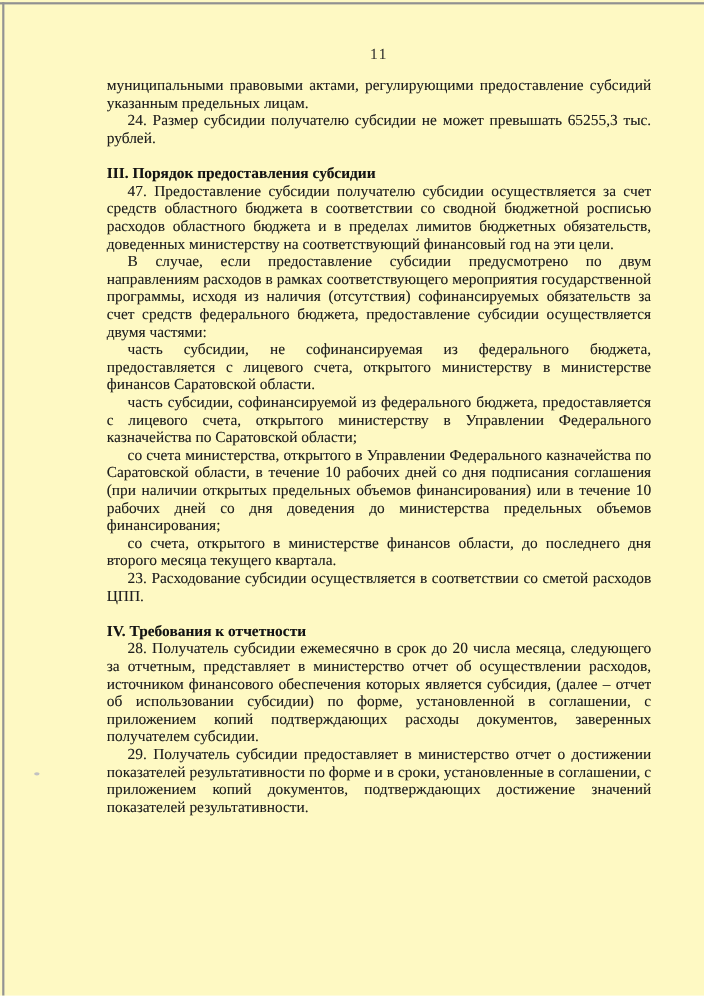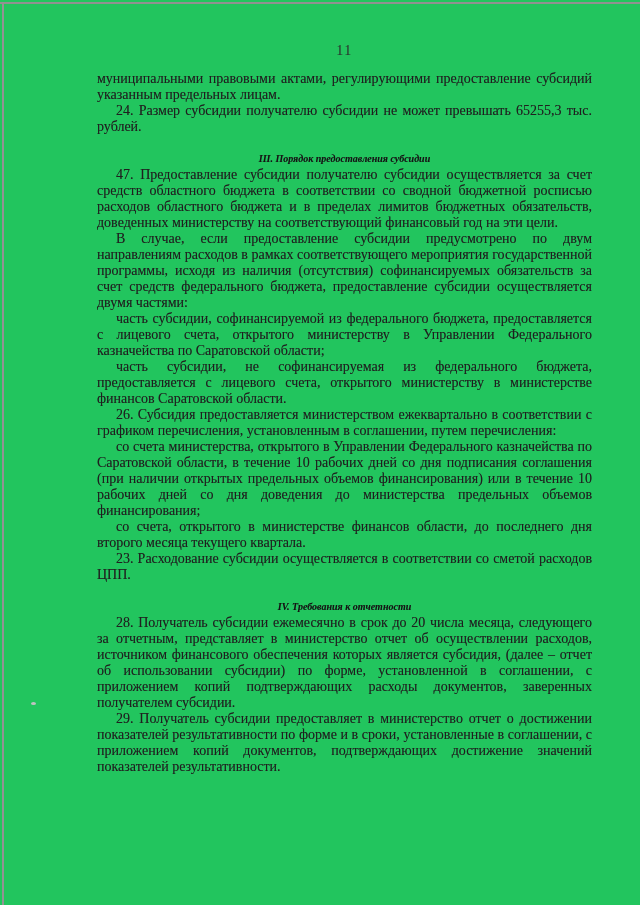--- a/index.html
+++ b/index.html
@@ -10,21 +10,21 @@
   body {
     width: 640px;
     height: 905px;
     position: relative;
     overflow: hidden;
     font-family: "Liberation Serif", serif;
   }
   .page {
     position: absolute;
     inset: 0;
-    background: #22c55e;
+    background: #fef9c3;
   }
   .scan-line-top {
     position: absolute;
     top: 2px;
     left: 0;
     width: 640px;
     height: 2px;
     background: #919191;
   }
   .scan-line-left {
@@ -69,48 +69,46 @@
     margin: 0;
     text-align: justify;
     text-indent: 19px;
   }
   .content p.continuation {
     text-indent: 0;
   }
   .content .section-heading {
     display: block;
     margin: 16px 0 0 0;
-    font-size: 10px;
+    font-size: 14px;
     line-height: 16px;
     font-weight: bold;
-    text-align: center;
+    text-align: left;
     text-indent: 0;
     color: #141414;
-    font-style: italic;
   }
 </style>
 </head>
 <body>
 
 <div class="page">
   <div class="scan-line-top"></div>
   <div class="scan-line-left"></div>
   <div class="scan-speck"></div>
 
   <div class="page-number">11</div>
 
   <div class="content">
     <p class="continuation">муниципальными правовыми актами, регулирующими предоставление субсидий указанным предельных лицам.</p>
     <p>24. Размер субсидии получателю субсидии не может превышать 65255,3 тыс. рублей.</p>
     <div class="section-heading">III. Порядок предоставления субсидии</div>
     <p>47. Предоставление субсидии получателю субсидии осуществляется за счет средств областного бюджета в соответствии со сводной бюджетной росписью расходов областного бюджета и в пределах лимитов бюджетных обязательств, доведенных министерству на соответствующий финансовый год на эти цели.</p>
     <p>В случае, если предоставление субсидии предусмотрено по двум направлениям расходов в рамках соответствующего мероприятия государственной программы, исходя из наличия (отсутствия) софинансируемых обязательств за счет средств федерального бюджета, предоставление субсидии осуществляется двумя частями:</p>
+    <p>часть субсидии, не софинансируемая из федерального бюджета, предоставляется с лицевого счета, открытого министерству в министерстве финансов Саратовской области.</p>
     <p>часть субсидии, софинансируемой из федерального бюджета, предоставляется с лицевого счета, открытого министерству в Управлении Федерального казначейства по Саратовской области;</p>
-    <p>часть субсидии, не софинансируемая из федерального бюджета, предоставляется с лицевого счета, открытого министерству в министерстве финансов Саратовской области.</p>
-    <p>26. Субсидия предоставляется министерством ежеквартально в соответствии с графиком перечисления, установленным в соглашении, путем перечисления:</p>
     <p>со счета министерства, открытого в Управлении Федерального казначейства по Саратовской области, в течение 10 рабочих дней со дня подписания соглашения (при наличии открытых предельных объемов финансирования) или в течение 10 рабочих дней со дня доведения до министерства предельных объемов финансирования;</p>
     <p>со счета, открытого в министерстве финансов области, до последнего дня второго месяца текущего квартала.</p>
     <p>23. Расходование субсидии осуществляется в соответствии со сметой расходов ЦПП.</p>
     <div class="section-heading">IV. Требования к отчетности</div>
     <p>28. Получатель субсидии ежемесячно в срок до 20 числа месяца, следующего за отчетным, представляет в министерство отчет об осуществлении расходов, источником финансового обеспечения которых является субсидия, (далее – отчет об использовании субсидии) по форме, установленной в соглашении, с приложением копий подтверждающих расходы документов, заверенных получателем субсидии.</p>
     <p>29. Получатель субсидии предоставляет в министерство отчет о достижении показателей результативности по форме и в сроки, установленные в соглашении, с приложением копий документов, подтверждающих достижение значений показателей результативности.</p>
   </div>
 </div>
 
 </body></html>

